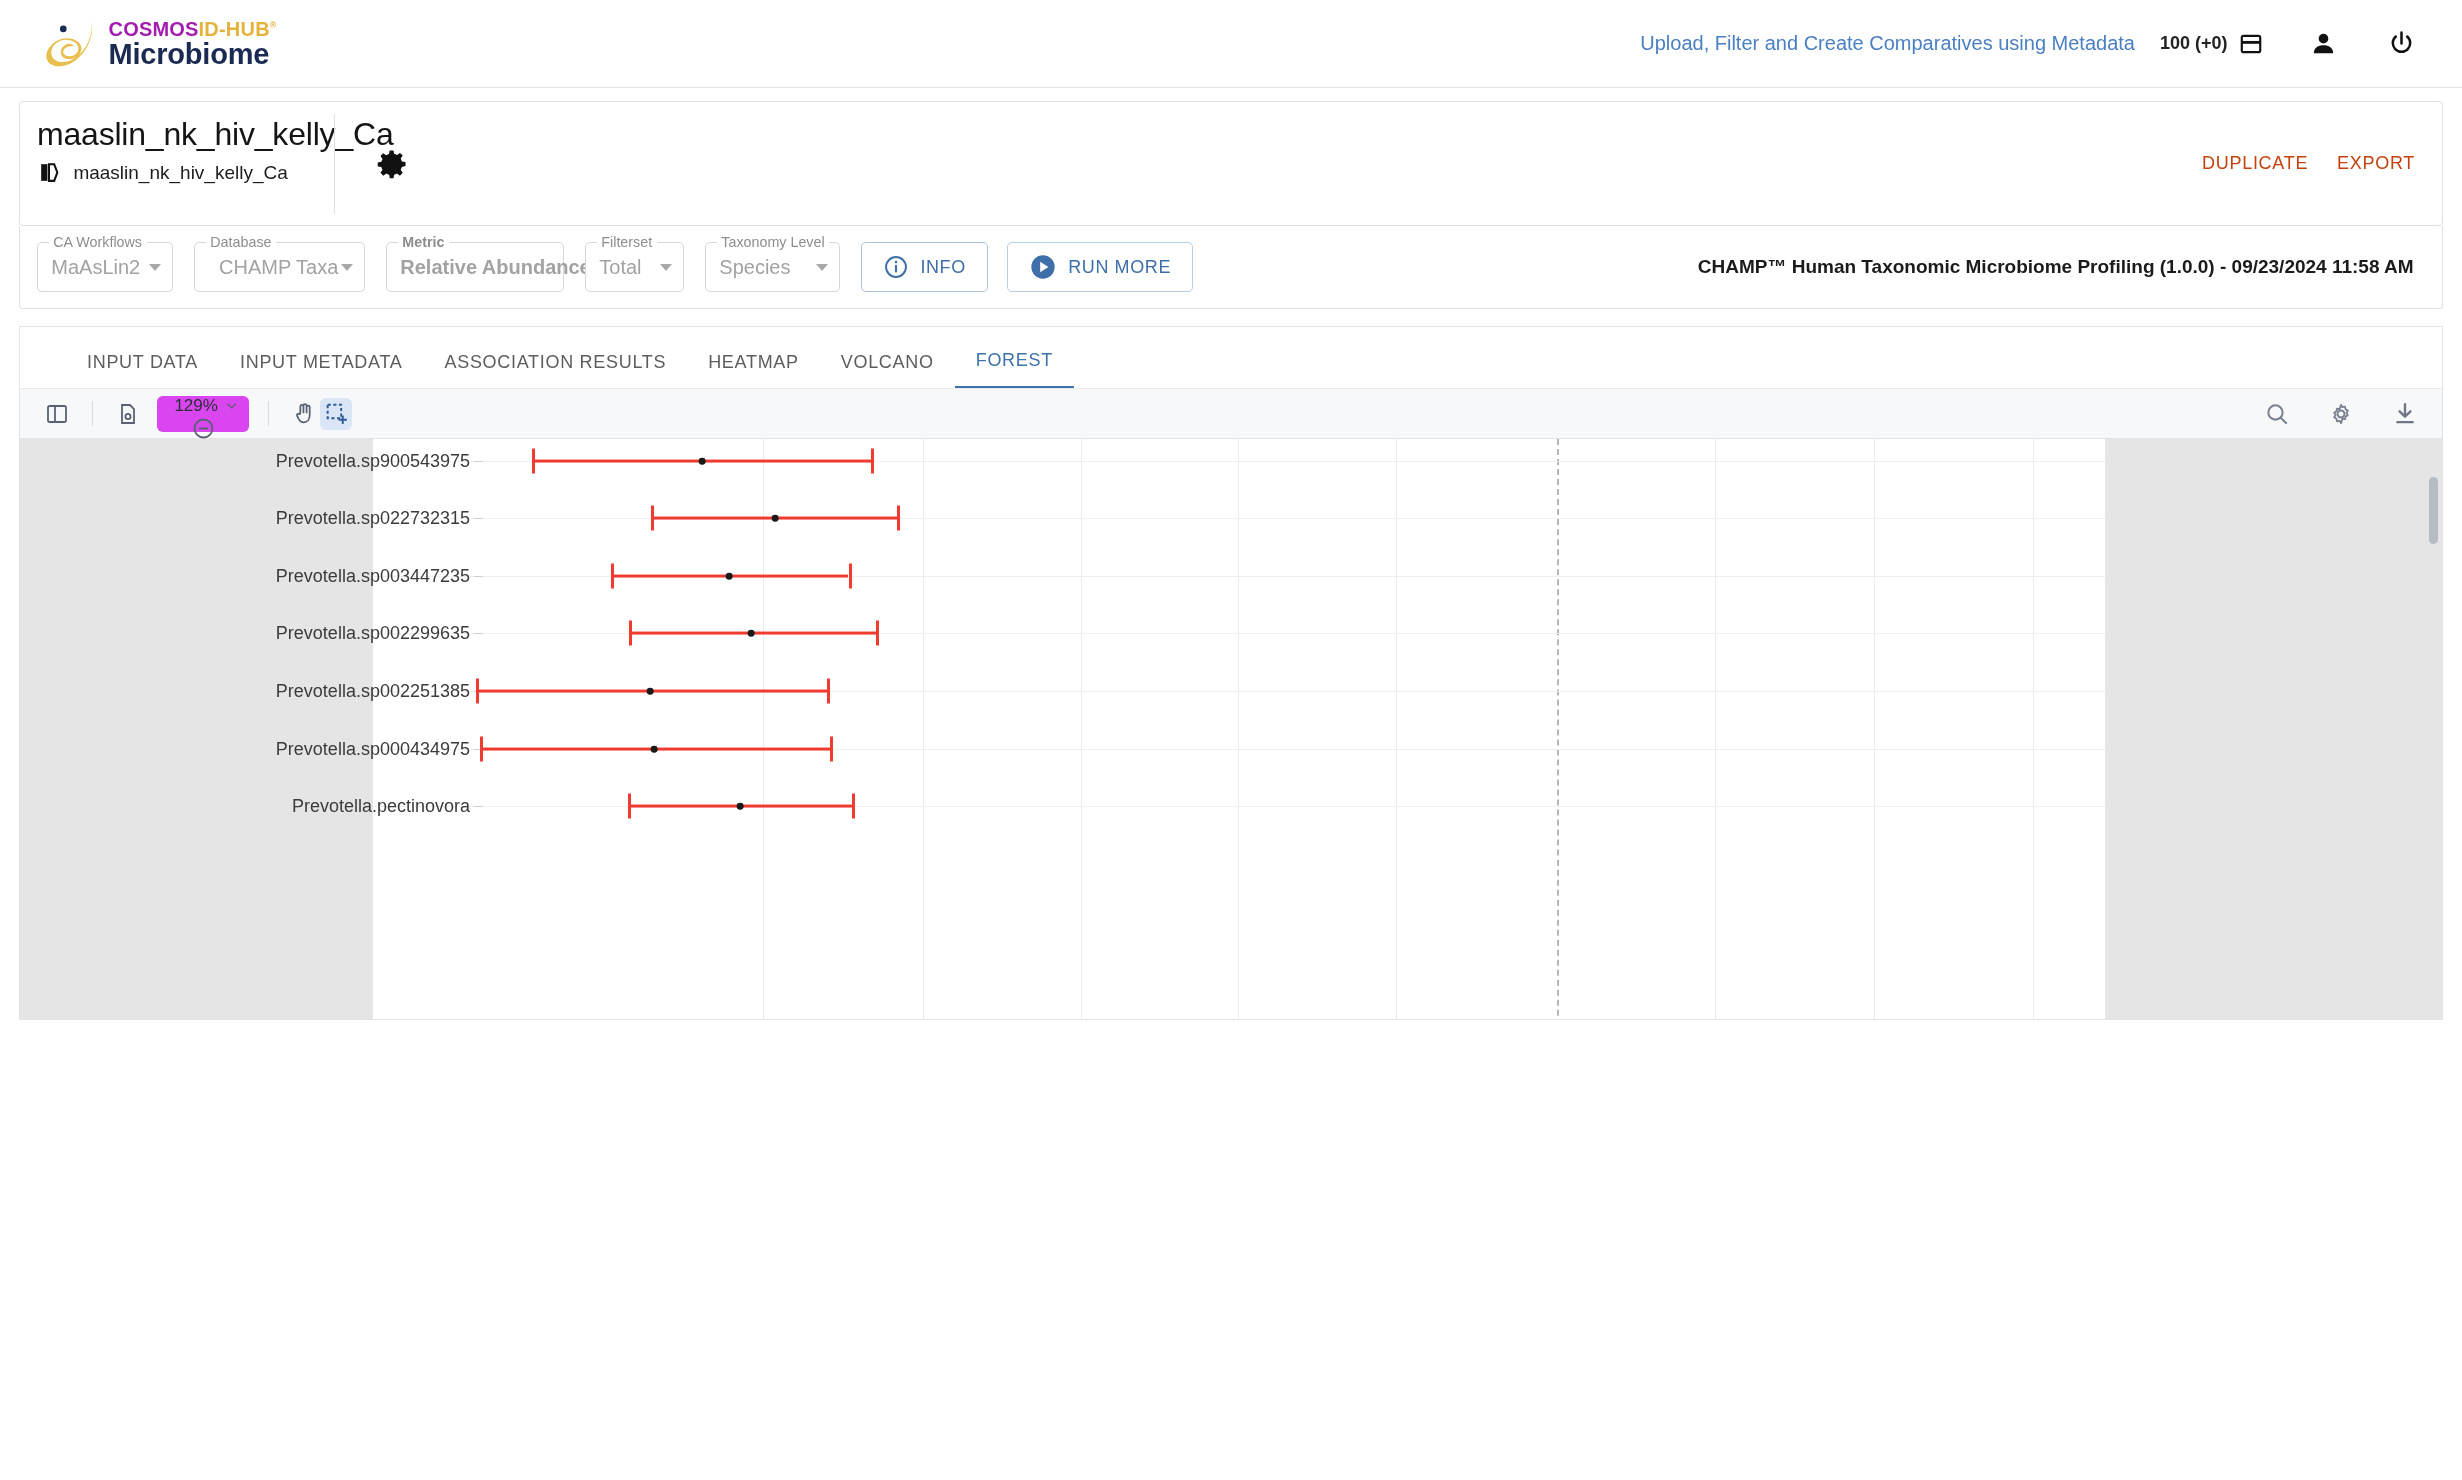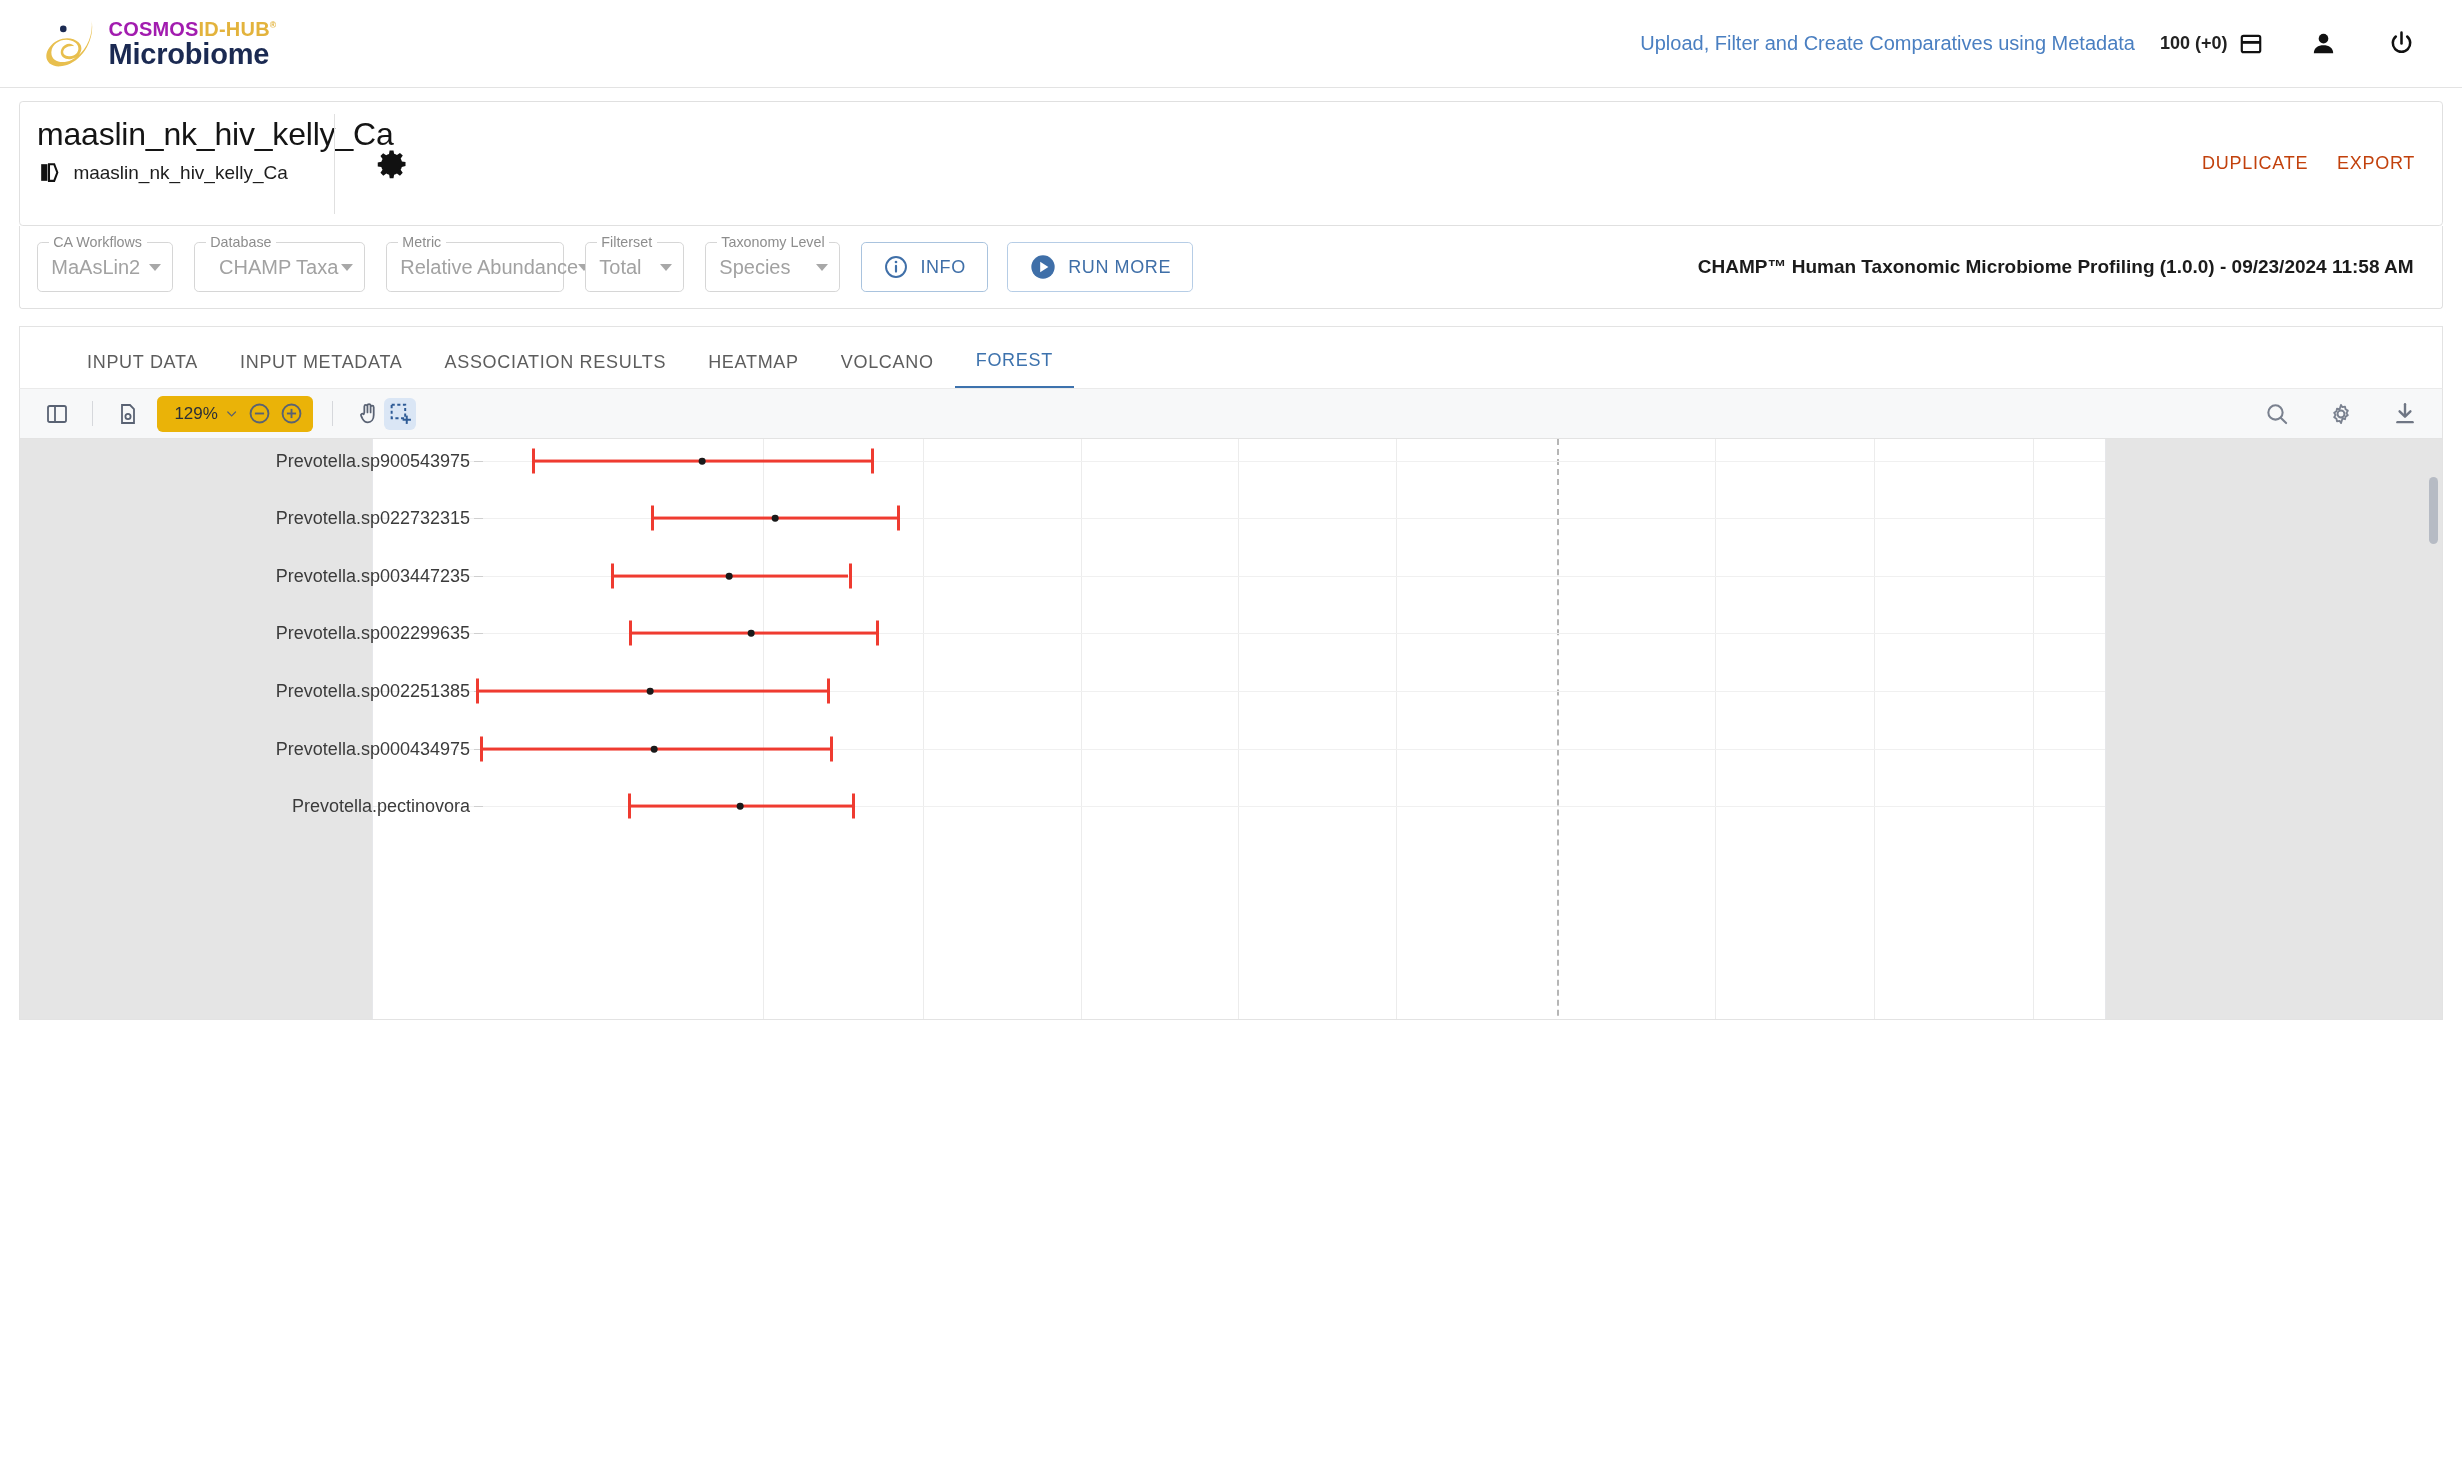--- a/index.html
+++ b/index.html
@@ -85,21 +85,21 @@
   }
   .sel-value { font-size: 20px; color: #a2a2a2; white-space: nowrap; }
   .caret {
     width: 0; height: 0;
     border-left: 6.7px solid transparent; border-right: 6.7px solid transparent;
     border-top: 7.6px solid #a8a8a8;
     margin-left: 13.3px;
   }
   .sel.w1 { width: 136px; } .sel.w1 .caret { margin-left: auto; }
   .sel.w2 { width: 171px; padding-left: 24px; } .sel.w2 .caret { margin-left: auto; }
-  .sel.w3 { width: 178px; } .sel.w3 .caret { margin-left: auto; }
+  .sel.w3 { width: 178px; font-weight: bold; } .sel.w3 .caret { margin-left: auto; }
   .sel.w4 { width: 99px; } .sel.w4 .caret { margin-left: auto; }
   .sel.w5 { width: 135px; } .sel.w5 .caret { margin-left: auto; }
 
   .obtn {
     height: 50px; border: 1px solid #a9c3de; border-radius: 4.8px;
     display: flex; align-items: center; gap: 11.4px;
     padding: 0 21px; color: #3f6fa8; font-size: 18px; font-weight: 500;
     letter-spacing: 0.6px; cursor: pointer; background: #fff; margin-right: 19px;
   }
   .runmore { border-color: #b6cde6; }
@@ -128,22 +128,22 @@
     margin: 0 19px;
     border: 1px solid #e3e3e3; border-top: 1px solid #eaeaea;
     background: #f7f8f9;
     height: 51px;
     display: flex; align-items: center;
     padding: 0 21px;
   }
   .vb-sep { width: 1px; height: 25px; background: #d6d8dc; margin: 0 19px; }
   .vb-icon { width: 32px; height: 32px; display: flex; align-items: center; justify-content: center; cursor: pointer; color: #596273; }
   .zoomgroup {
-    display: flex; align-items: center; background: #eab308;
-    border-radius: 5.7px; height: 36px; padding: 0 5.7px; margin-left: 13.3px;
+    display: flex; align-items: center; background: #d946ef;
+    border-radius: 5.7px; height: 36px; padding: 0 5.7px; margin-left: 13.3px; flex-direction: column;
   }
   .zoomval { font-size: 17px; color: #2b2f38; padding: 0 5.7px 0 11.4px; display: flex; align-items: center; gap: 6.7px; cursor: pointer; }
   .vb-icon.active { background: #dae6f5; border-radius: 5.7px; }
   .vb-right { margin-left: auto; display: flex; align-items: center; gap: 32px; }
 
   
   .viewer {
     margin: 0 19px;
     border: 1px solid #e3e3e3; border-top: none;
     height: 581px;

